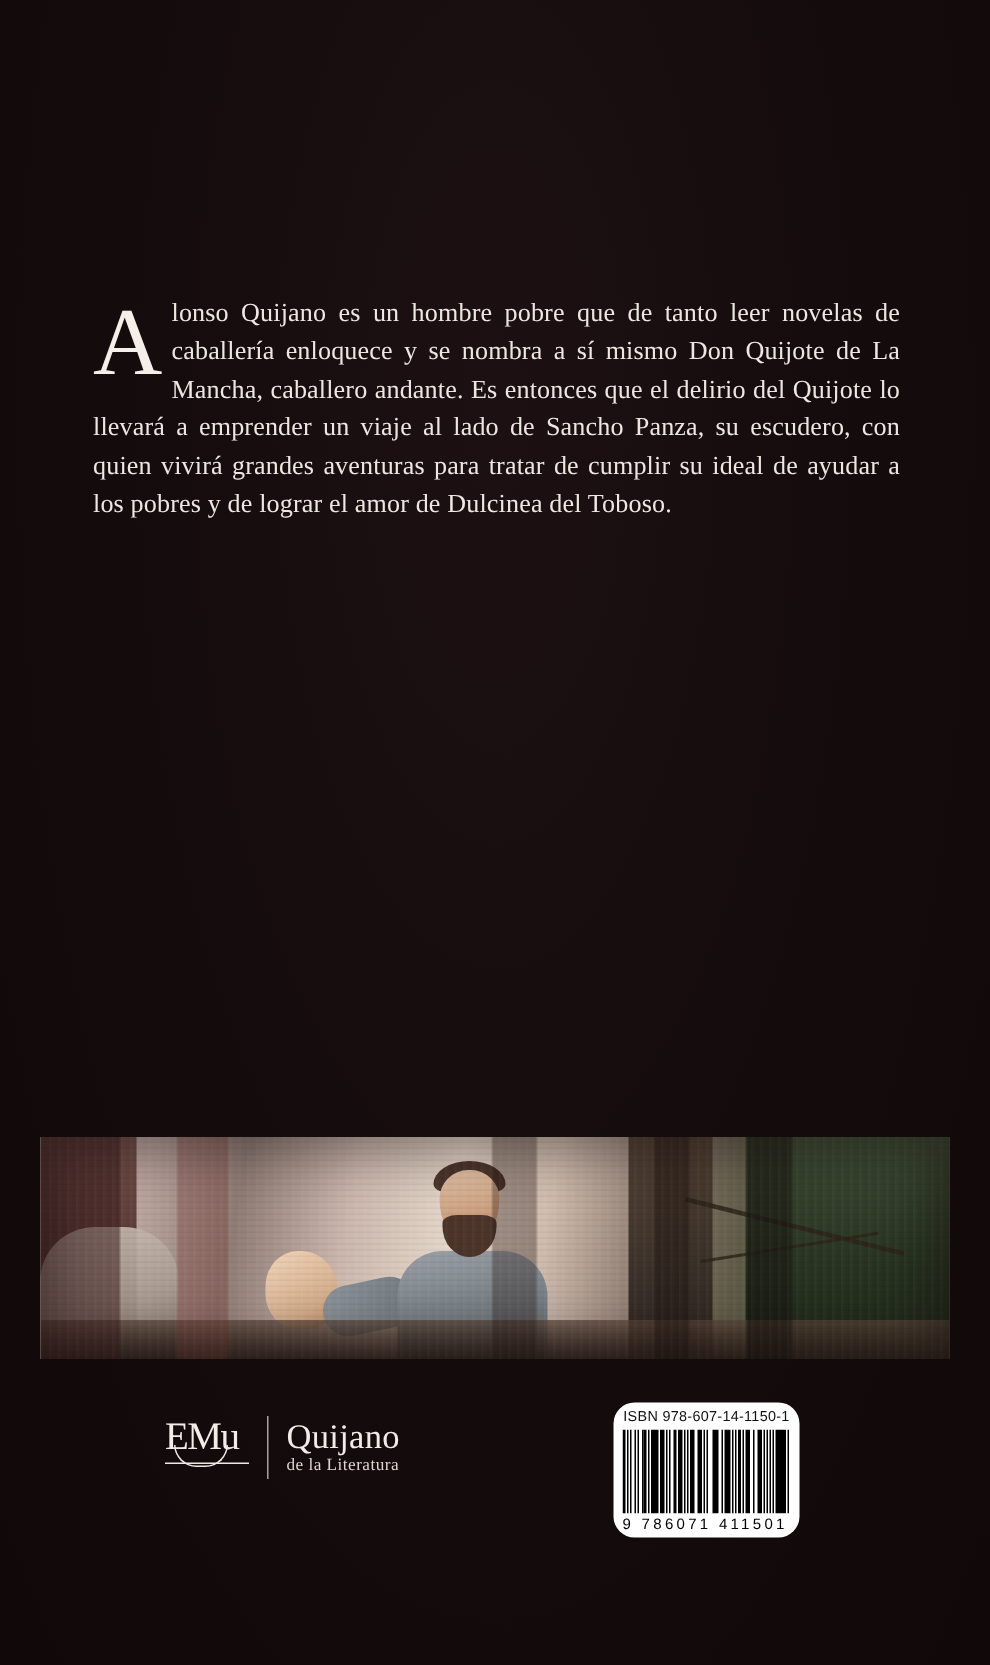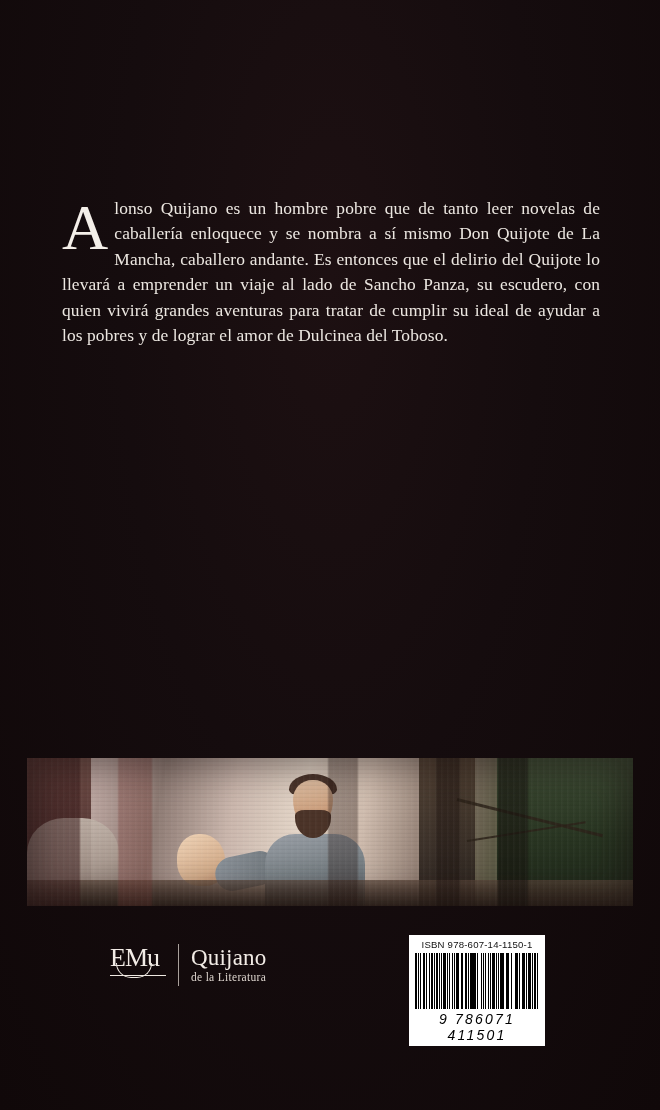--- a/index.html
+++ b/index.html
@@ -225,25 +225,26 @@
     line-height: 14px;
     color: #ded6cf;
     letter-spacing: .3px;
   }
 
   
   #barcode-block {
     position: absolute;
     left: 409px;
     top: 935px;
-    width: 136px;
+    width: 124px;
     background: #ffffff;
     padding: 4px 6px 3px 6px;
     box-sizing: border-box;
     color: #000;
+    border-radius: 14px;
   }
   #barcode-block .isbn-text {
     font-family: "Liberation Sans", sans-serif;
     font-size: 9.6px;
     letter-spacing: .2px;
     text-align: center;
     margin-bottom: 3px;
     color: #111;
   }
   #barcode-block .bars {
@@ -253,26 +254,24 @@
     gap: 0;
     overflow: hidden;
   }
   #barcode-block .bars span {
     display: block;
     background: #000;
     height: 100%;
   }
   #barcode-block .digits {
     font-family: "Liberation Sans", sans-serif;
-    font-size: 14px;
+    font-size: 10px;
     letter-spacing: 2.2px;
-    text-align: center;
     margin-top: 2px;
     color: #000;
-    font-style: italic;
   }
 </style>
 </head>
 <body>
 
 <div id="book-back-cover">
 
   <div id="blurb">
     <span class="dropcap">A</span>
       <span class="body-text">lonso Quijano es un hombre pobre que de tanto leer novelas de caballería enloquece y se nombra a sí mismo Don Quijote de La Mancha, caballero andante. Es entonces que el delirio del Quijote lo llevará a emprender un viaje al lado de Sancho Panza, su escudero, con quien vivirá grandes aventuras para tratar de cumplir su ideal de ayudar a los pobres y de lograr el amor de Dulcinea del Toboso.</span>

